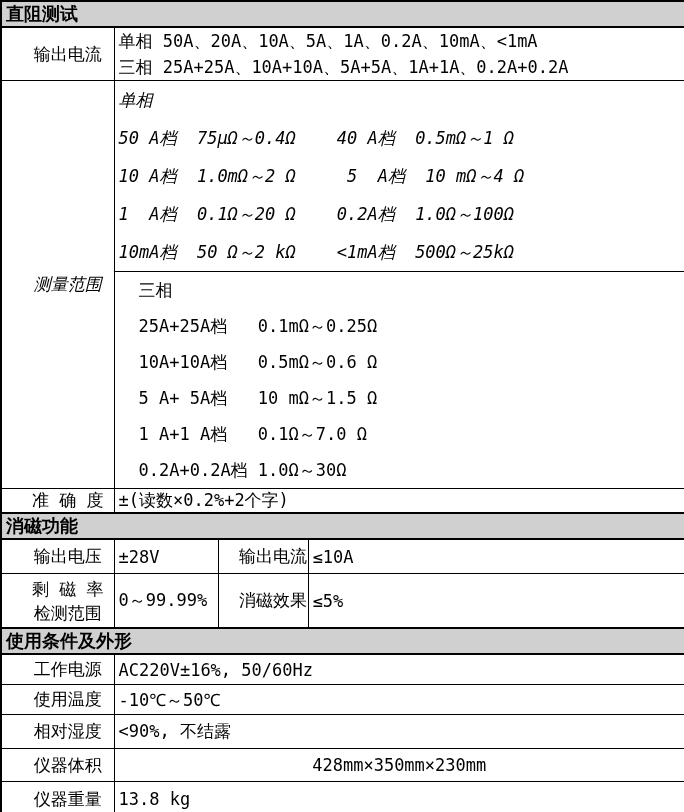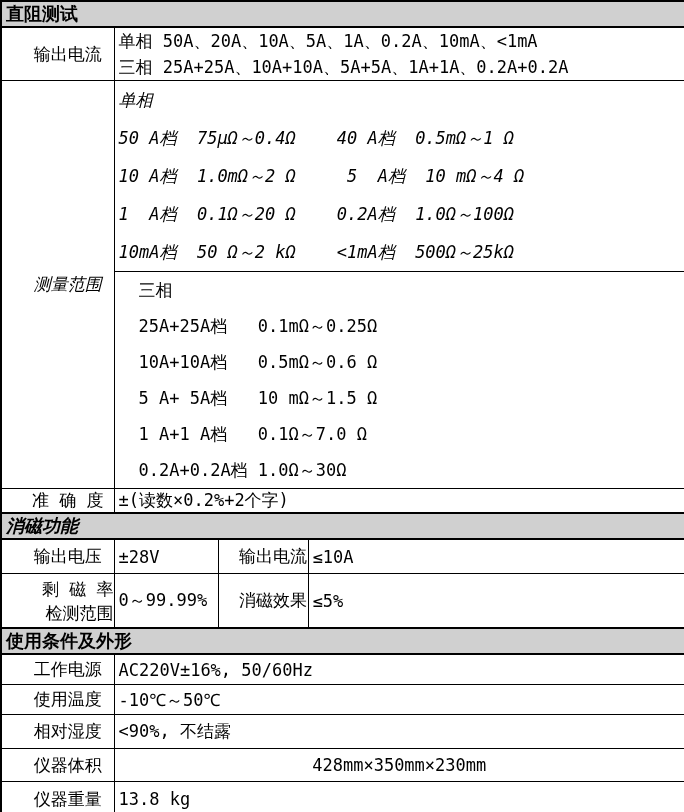--- a/index.html
+++ b/index.html
@@ -45,28 +45,28 @@
   }
   td.val{
     text-align:left;
     padding:0 4px;
     margin-left:12px;
   }
   .pre{white-space:pre;}
   .lines-26 .pre{line-height:26px;}
   .lines-38 .pre{line-height:38px;}
   .lines-36 .pre{line-height:36px;}
-  .lbl .pre{line-height:24px;text-align:right;}
+  .lbl .pre{line-height:24px;}
   
   tr.h-hdr1 td{height:21px;}
   tr.h-cur  td{height:50px;}
   tr.h-sp   td{height:188px;font-style:italic;}
   tr.h-tp   td{height:213px;padding-left:24px;}
   tr.h-acc  td{height:22px;}
-  tr.h-hdr2 td{height:22px;font-style:italic;}
+  tr.h-hdr2 td{height:22px;}
   tr.h-dm1  td{height:33px;}
   tr.h-dm2  td{height:53px;}
   tr.h-hdr3 td{height:19px;}
   tr.h-c1 td{height:29px;}
   tr.h-c2 td{height:29px;}
   tr.h-c3 td{height:33px;}
   tr.h-c4 td{height:32px;text-align:center;}
   tr.h-c5 td{height:34px;}
   td.block{vertical-align:top;}
 </style>

